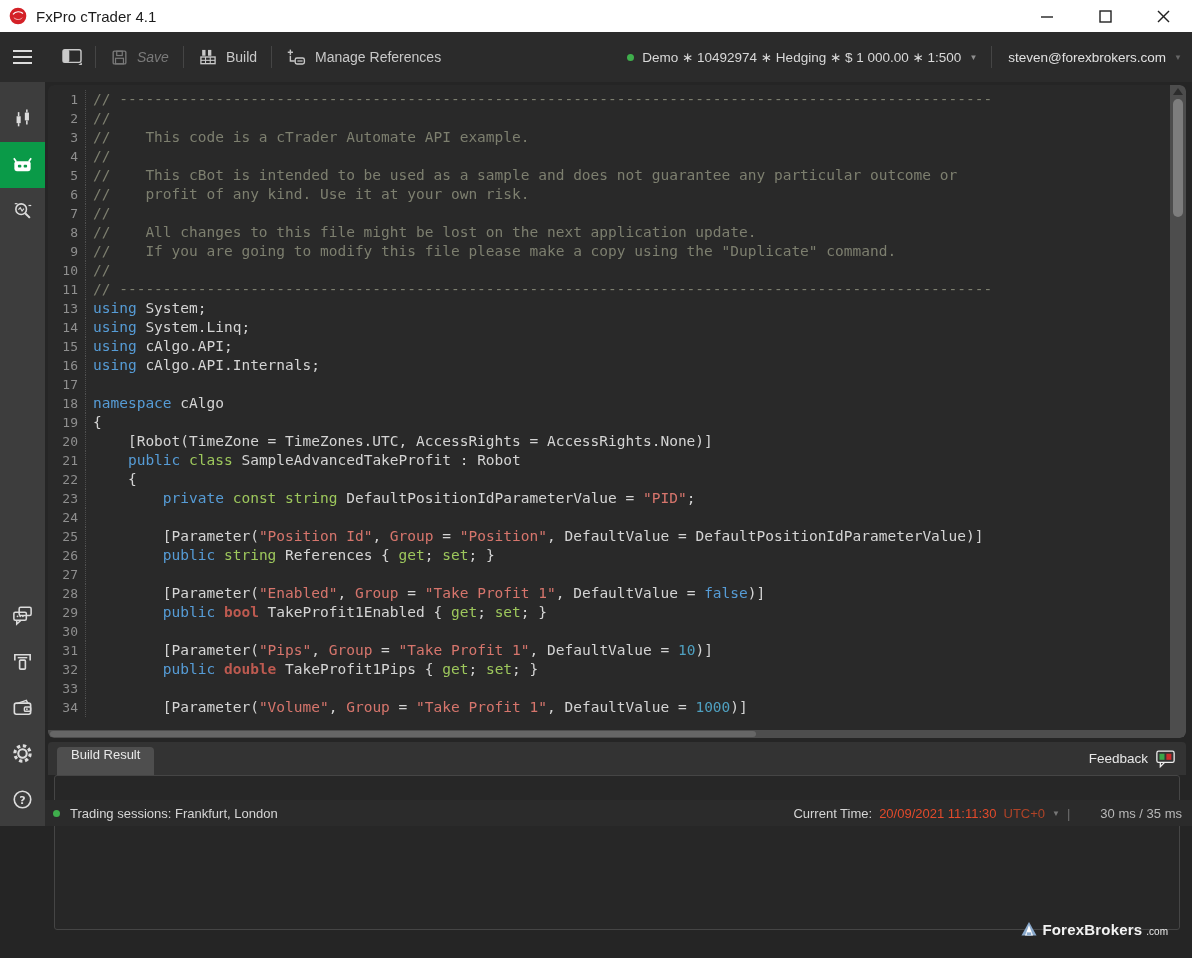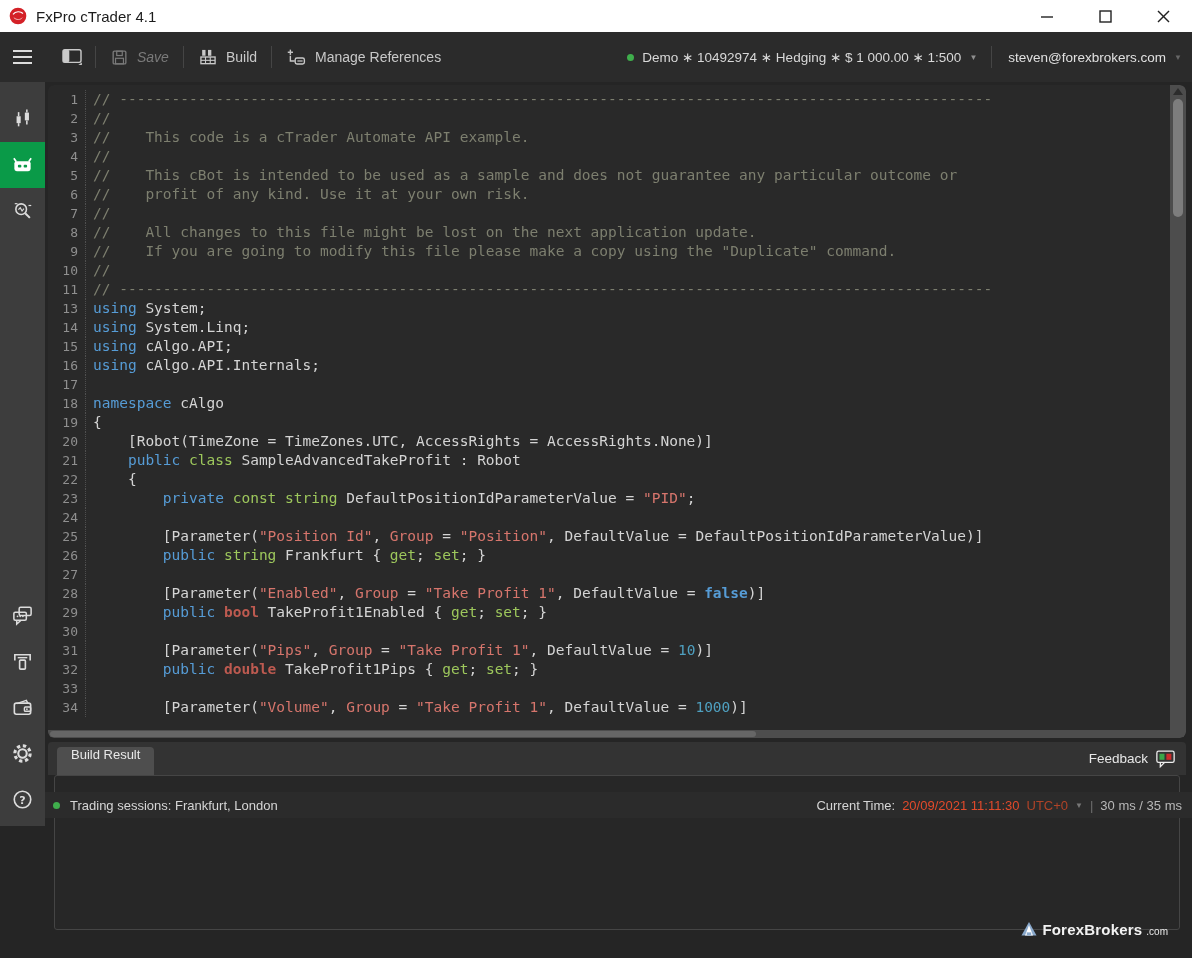--- a/index.html
+++ b/index.html
@@ -39,41 +39,41 @@
   .cl { display:flex; height:19px; line-height:19px; white-space:pre; }
   .ln { width:38px; flex-shrink:0; text-align:right; padding-right:7px; color:#8f8f8f; font-size:13px; border-right:1px dotted #4f4f4f; }
   .ct { padding-left:7px; color:#d4d4d4; }
   .t-cm { color:#7d7f6f; }
   .t-kw { color:#569cd6; }
   .t-ty { color:#9dc75c; }
   .t-st { color:#d6756c; }
   .t-nu { color:#4fa0c0; }
   .t-id { color:#d4d4d4; }
   .t-kb { color:#bd5a50; font-weight:bold; }
-  .t-kf { color:#569cd6; font-weight:bold; }
+  .t-kf { color:#569cd6; font-weight:normal; }
 
   .vscroll { position:absolute; right:0; top:0; width:16px; bottom:8px; background:#4d4d4d; border-top-right-radius:6px; }
   .vthumb { position:absolute; left:3px; top:14px; width:10px; height:118px; background:#7d7d7d; border-radius:5px; }
   .varrow { position:absolute; left:3px; top:3px; width:0; height:0; border-left:5px solid transparent; border-right:5px solid transparent; border-bottom:7px solid #2c2c2c; }
   .hscroll { position:absolute; left:0; right:0; bottom:0; height:8px; background:#4d4d4d; border-bottom-left-radius:6px; border-bottom-right-radius:6px; }
   .hthumb { position:absolute; left:2px; top:1px; height:6px; width:62%; background:#666666; border-radius:3px; }
 
   
   .tabrow { position:absolute; left:3px; right:6px; top:660px; height:33px; background:#333333; border-radius:4px 4px 0 0; display:flex; align-items:flex-end; }
   .tab { margin-left:9px; height:28px; background:#4e4e4e; border-radius:4px 4px 0 0; color:#e8e8e8; font-size:13px; display:flex; padding:0 14px; }
   .feedback { margin-left:auto; margin-right:10px; height:100%; display:flex; align-items:center; gap:7px; color:#e8e8e8; font-size:13.5px; }
   .panel { position:absolute; left:9px; right:12px; top:693px; height:155px; background:#272727; border:1px solid #454545; border-radius:3px; }
 
   
-  .statusbar { position:absolute; left:0; right:0; bottom:8px; height:26px; background:#2b2b2b; display:flex; align-items:center; font-size:13px; color:#d5d5d5; padding:0 10px 0 8px; }
+  .statusbar { position:absolute; left:0; right:0; bottom:0; height:26px; background:#2b2b2b; display:flex; align-items:center; font-size:13px; color:#d5d5d5; padding:0 10px 0 8px; }
   .sb-left { display:flex; align-items:center; gap:10px; }
   .sb-right { margin-left:auto; display:flex; align-items:center; gap:7px; }
   .time-red { color:#e24a2b; }
   .tz-red { color:#b04327; }
-  .latency { color:#b8b8b8; }
+  .latency { color:#b8b8b8;margin-left:23px; }
   .sb-pipe { color:#6e6e6e; }
   .watermark { position:absolute; right:24px; top:838px; display:flex; align-items:flex-end; gap:4px; z-index:5; }
   .wm-name { color:#f2f2f2; font-size:15px; font-weight:bold; letter-spacing:.2px; }
   .wm-tld { color:#e8e8e8; font-size:10px; align-self:flex-end; padding-bottom:1px; }
 </style>
 </head>
 <body>
 
 <div class="window">
 
@@ -251,21 +251,21 @@
           <div class="cl"><span class="ln">16</span><span class="ct"><span class="t-kw">using</span><span class="t-id"> cAlgo.API.Internals;</span></span></div>
           <div class="cl"><span class="ln">17</span><span class="ct"></span></div>
           <div class="cl"><span class="ln">18</span><span class="ct"><span class="t-kw">namespace</span><span class="t-id"> cAlgo</span></span></div>
           <div class="cl"><span class="ln">19</span><span class="ct"><span class="t-id">{</span></span></div>
           <div class="cl"><span class="ln">20</span><span class="ct"><span class="t-id">    [Robot(TimeZone = TimeZones.UTC, AccessRights = AccessRights.None)]</span></span></div>
           <div class="cl"><span class="ln">21</span><span class="ct"><span class="t-id">    </span><span class="t-kw">public</span><span class="t-id"> </span><span class="t-ty">class</span><span class="t-id"> SampleAdvancedTakeProfit : Robot</span></span></div>
           <div class="cl"><span class="ln">22</span><span class="ct"><span class="t-id">    {</span></span></div>
           <div class="cl"><span class="ln">23</span><span class="ct"><span class="t-id">        </span><span class="t-kw">private</span><span class="t-id"> </span><span class="t-ty">const</span><span class="t-id"> </span><span class="t-ty">string</span><span class="t-id"> DefaultPositionIdParameterValue = </span><span class="t-st">"PID"</span><span class="t-id">;</span></span></div>
           <div class="cl"><span class="ln">24</span><span class="ct"></span></div>
           <div class="cl"><span class="ln">25</span><span class="ct"><span class="t-id">        [Parameter(</span><span class="t-st">"Position Id"</span><span class="t-id">, </span><span class="t-st">Group</span><span class="t-id"> = </span><span class="t-st">"Position"</span><span class="t-id">, DefaultValue = DefaultPositionIdParameterValue)]</span></span></div>
-          <div class="cl"><span class="ln">26</span><span class="ct"><span class="t-id">        </span><span class="t-kw">public</span><span class="t-id"> </span><span class="t-ty">string</span><span class="t-id"> Frankfurt { </span><span class="t-ty">get</span><span class="t-id">; </span><span class="t-ty">set</span><span class="t-id">; }</span></span></div>
+          <div class="cl"><span class="ln">26</span><span class="ct"><span class="t-id">        </span><span class="t-kw">public</span><span class="t-id"> </span><span class="t-ty">string</span><span class="t-id"> References { </span><span class="t-ty">get</span><span class="t-id">; </span><span class="t-ty">set</span><span class="t-id">; }</span></span></div>
           <div class="cl"><span class="ln">27</span><span class="ct"></span></div>
           <div class="cl"><span class="ln">28</span><span class="ct"><span class="t-id">        [Parameter(</span><span class="t-st">"Enabled"</span><span class="t-id">, </span><span class="t-st">Group</span><span class="t-id"> = </span><span class="t-st">"Take Profit 1"</span><span class="t-id">, DefaultValue = </span><span class="t-kf">false</span><span class="t-id">)]</span></span></div>
           <div class="cl"><span class="ln">29</span><span class="ct"><span class="t-id">        </span><span class="t-kw">public</span><span class="t-id"> </span><span class="t-kb">bool</span><span class="t-id"> TakeProfit1Enabled { </span><span class="t-ty">get</span><span class="t-id">; </span><span class="t-ty">set</span><span class="t-id">; }</span></span></div>
           <div class="cl"><span class="ln">30</span><span class="ct"></span></div>
           <div class="cl"><span class="ln">31</span><span class="ct"><span class="t-id">        [Parameter(</span><span class="t-st">"Pips"</span><span class="t-id">, </span><span class="t-st">Group</span><span class="t-id"> = </span><span class="t-st">"Take Profit 1"</span><span class="t-id">, DefaultValue = </span><span class="t-nu">10</span><span class="t-id">)]</span></span></div>
           <div class="cl"><span class="ln">32</span><span class="ct"><span class="t-id">        </span><span class="t-kw">public</span><span class="t-id"> </span><span class="t-kb">double</span><span class="t-id"> TakeProfit1Pips { </span><span class="t-ty">get</span><span class="t-id">; </span><span class="t-ty">set</span><span class="t-id">; }</span></span></div>
           <div class="cl"><span class="ln">33</span><span class="ct"></span></div>
           <div class="cl"><span class="ln">34</span><span class="ct"><span class="t-id">        [Parameter(</span><span class="t-st">"Volume"</span><span class="t-id">, </span><span class="t-st">Group</span><span class="t-id"> = </span><span class="t-st">"Take Profit 1"</span><span class="t-id">, DefaultValue = </span><span class="t-nu">1000</span><span class="t-id">)]</span></span></div>
         </div>
       <div class="vscroll">

